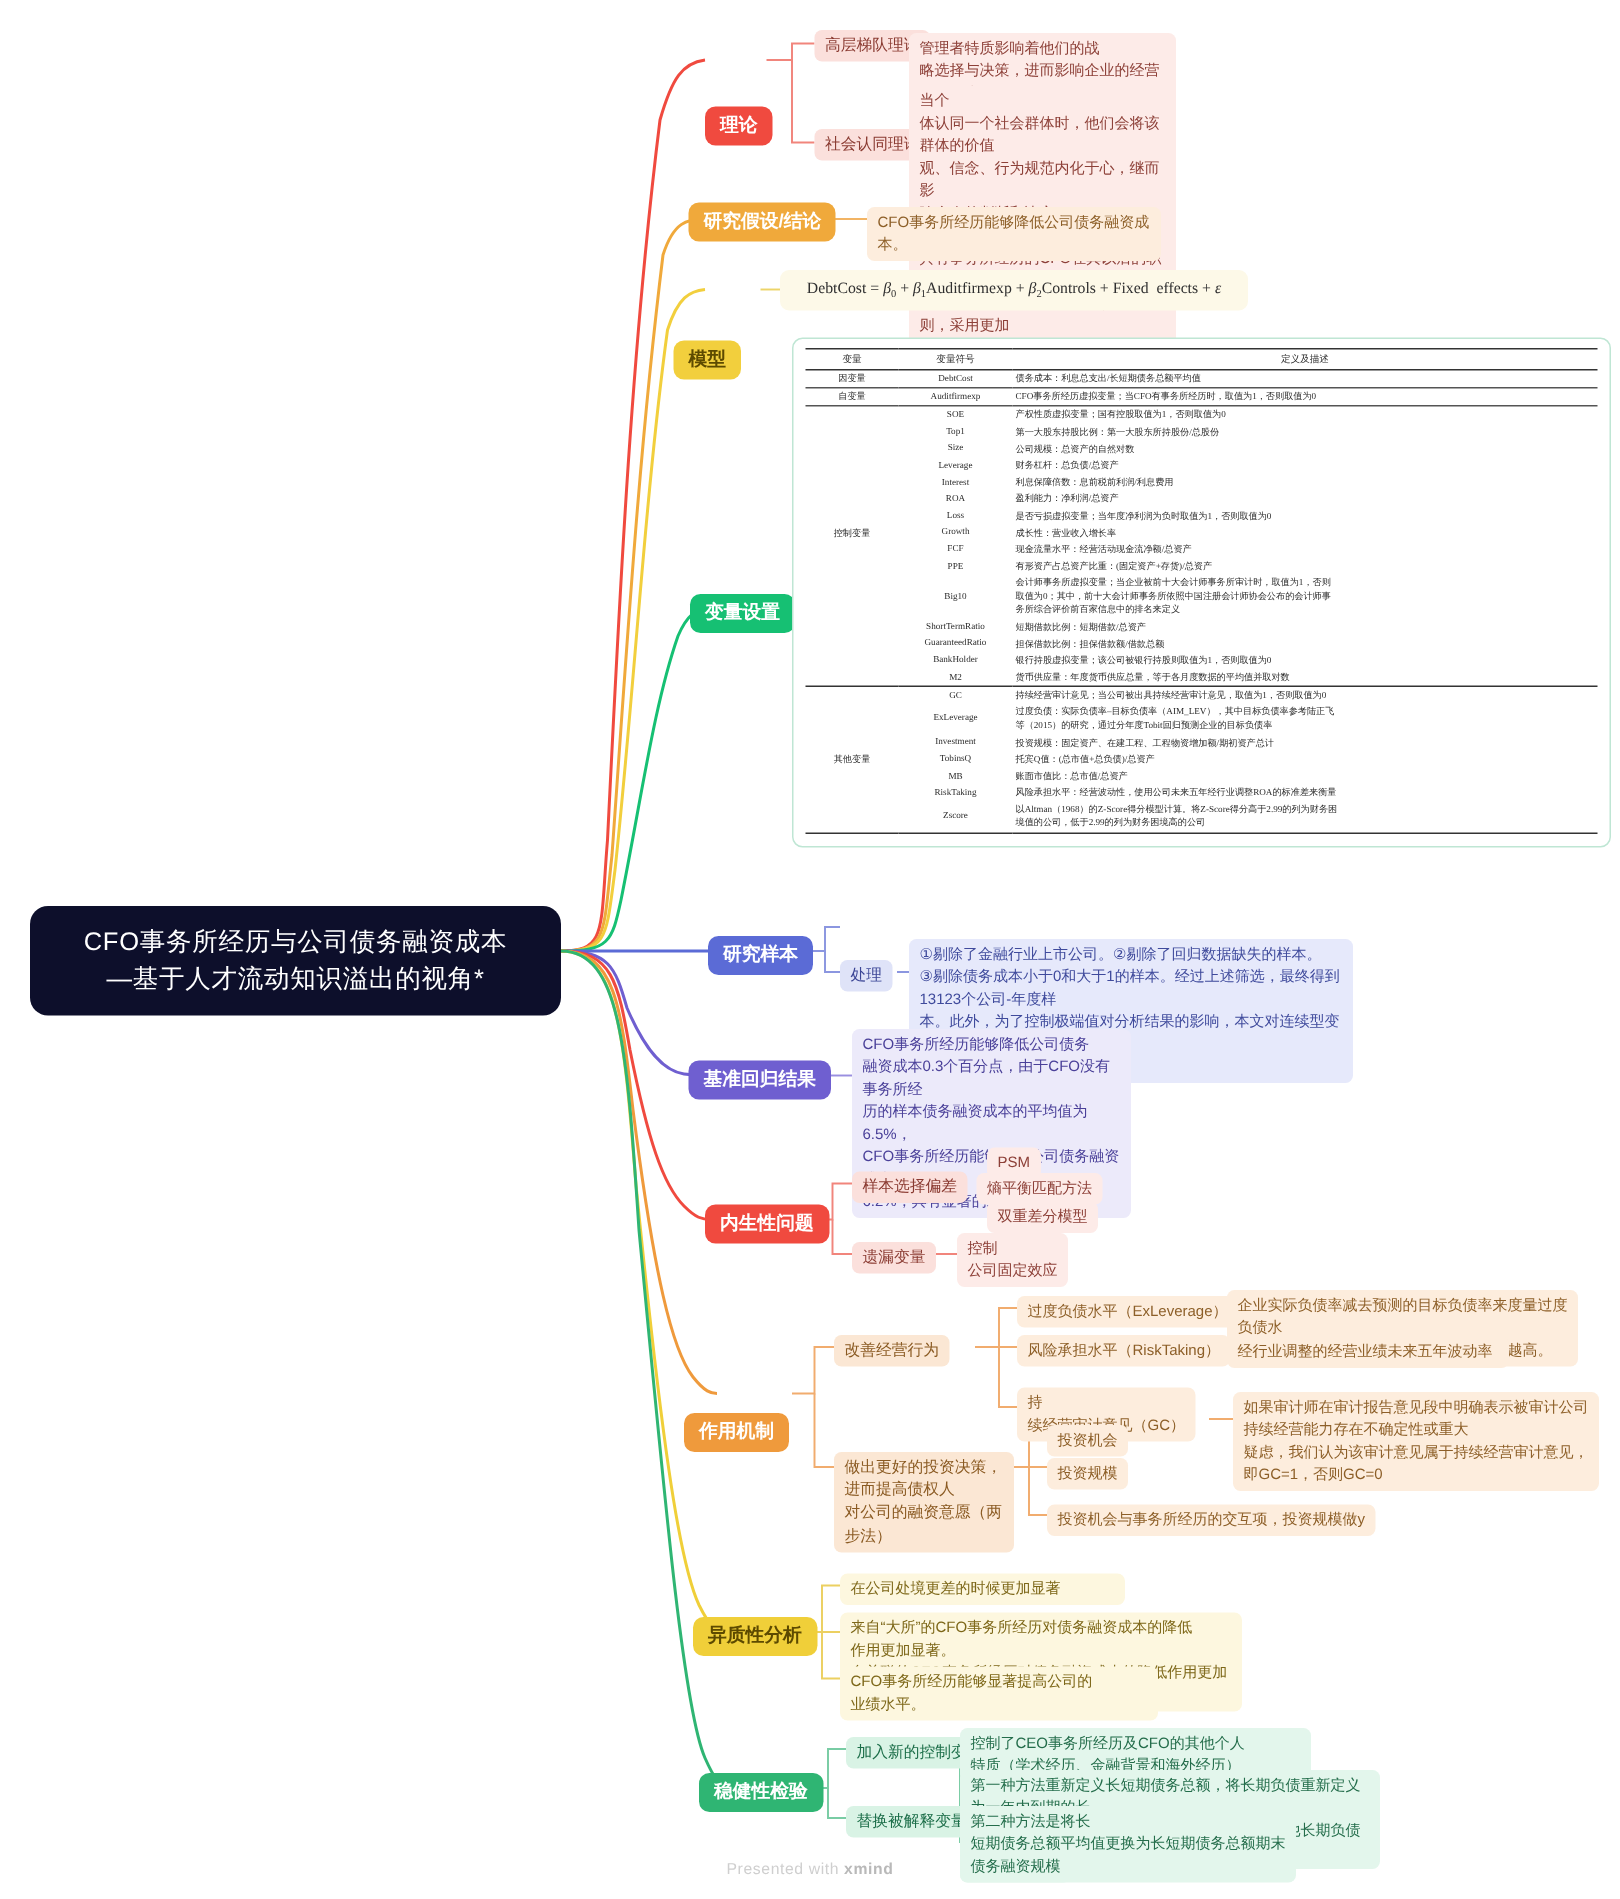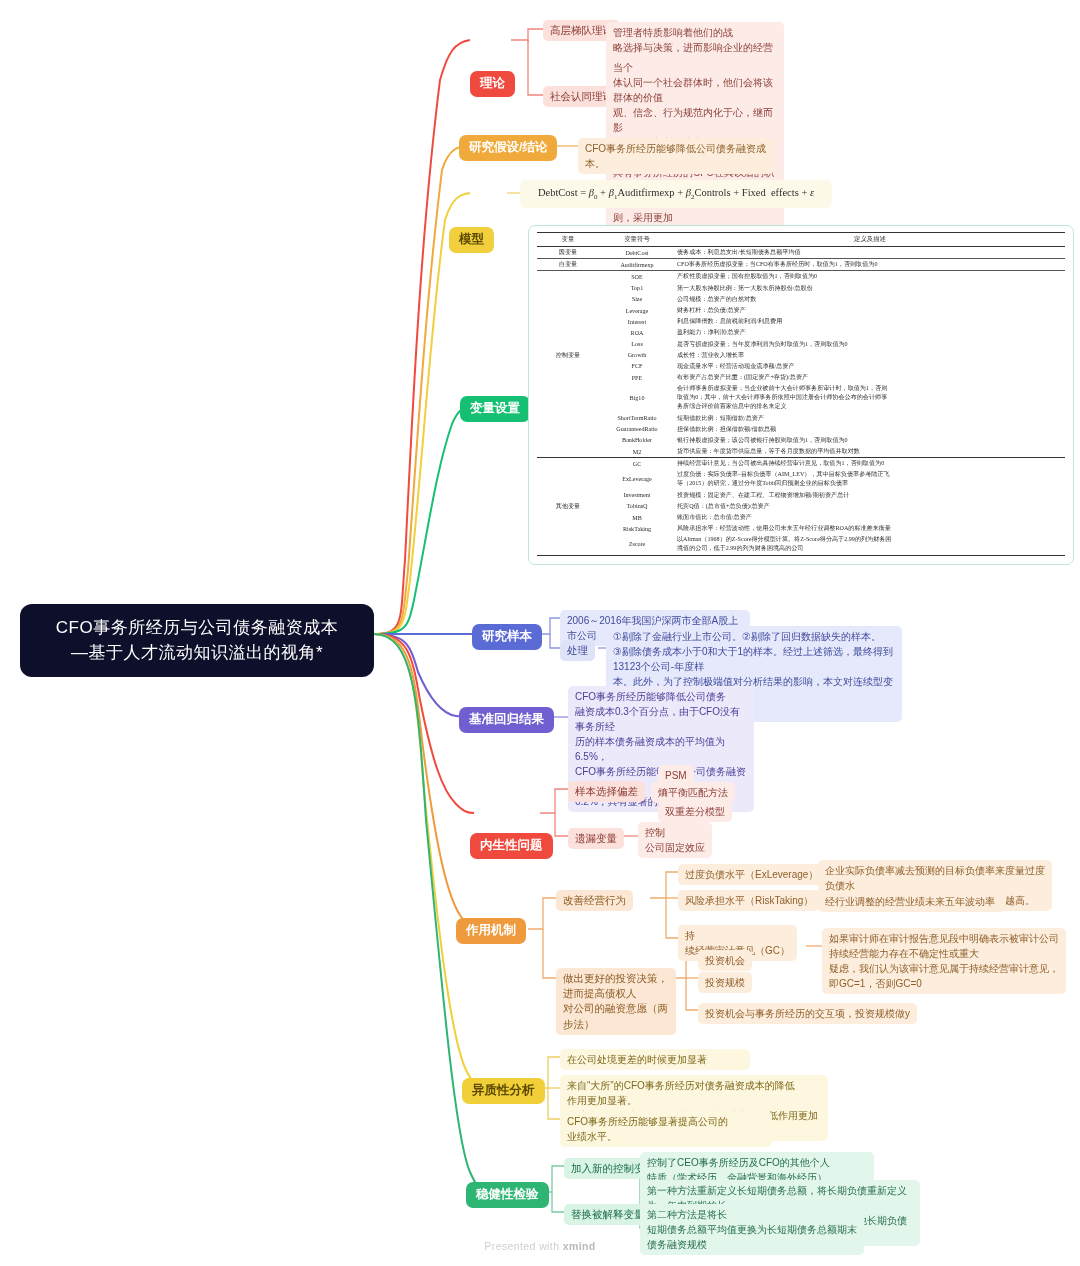--- a/index.html
+++ b/index.html
@@ -23,21 +23,21 @@
     border-radius:7px;padding:5px 10px;font-size:12.5px;font-weight:bold;
     color:#ffffff;text-align:center;white-space:nowrap;line-height:1.25;
   }
   .b-red{background:#f04a3f;margin-top:44px;}
   .b-orange{background:#f0a93b;}
   .b-yellow{background:#f2cf3d;color:#5d4a00;}
   .b-green{background:#16c073;}
   .b-blue{background:#5b6bd6;}
   .b-purple{background:#6f5fd0;}
   .b-red2{background:#f04a3f;}
-  .b-orange2{background:#ef9a3c;}
+  .b-orange2{background:#ef9a3c;margin-top:24px;}
   .b-yellow2{background:#f0cf39;color:#5d4a00;}
   .b-green2{background:#2fb573;}
 
   
   .sub{
     border-radius:5px;padding:3px 7px;font-size:10.5px;line-height:1.45;
   }
   .s-red{background:#fbe0dc;color:#8a3a31;}
   .s-orange{background:#fbe7d4;color:#8a5a22;}
   .s-green{background:#d9f3e5;color:#1c6e49;}
@@ -348,39 +348,38 @@
             <td class="c-def" style="white-space: pre-line;">以Altman（1968）的Z-Score得分模型计算。将Z-Score得分高于2.99的列为财务困
 境值的公司，低于2.99的列为财务困境高的公司</td>
           </tr>
         </tbody>
     </table>
   </div>
 
   <div class="node branch b-blue" style="left:472px;top:624px;">
     <span>研究样本</span>
   </div>
-  <div class="node leaf l-blue" style="left:560px;top:610px;width:190px;">2006～2016年我国沪深两市全部A股上市公司</div>
   <div class="node sub s-blue" style="left:560px;top:640px;">
     <span>处理</span>
   </div>
   <div class="node leaf l-blue" style="left:606px;top:626px;width:296px;white-space:pre-line">①剔除了金融行业上市公司。②剔除了回归数据缺失的样本。
 ③剔除债务成本小于0和大于1的样本。经过上述筛选，最终得到13123个公司-年度样
 本。此外，为了控制极端值对分析结果的影响，本文对连续型变量进行了1%和99%的缩
 尾处理</div>
 
   <div class="node branch b-purple" style="left:459px;top:707px;">
     <span>基准回归结果</span>
   </div>
   <div class="node leaf l-purple" style="left:568px;top:686px;width:186px;white-space:pre-line">CFO事务所经历能够降低公司债务
 融资成本0.3个百分点，由于CFO没有事务所经
 历的样本债务融资成本的平均值为6.5%，
 CFO事务所经历能够降低公司债务融资成本至
 6.2%，具有显著的经济意义。</div>
 
-  <div class="node branch b-red2" style="left:470px;top:833px;">
+  <div class="node branch b-red2" style="left:470px;top:803px;">
     <span>内生性问题</span>
   </div>
   <div class="node sub s-red" style="left:568px;top:781px;">
     <span>样本选择偏差</span>
   </div>
   <div class="node leaf l-red" style="left:658px;top:765px;">PSM</div>
   <div class="node leaf l-red" style="left:651px;top:782px;">熵平衡匹配方法</div>
   <div class="node leaf l-red" style="left:658px;top:801px;">双重差分模型</div>
   <div class="node sub s-red" style="left:568px;top:828px;">
     <span>遗漏变量</span>

